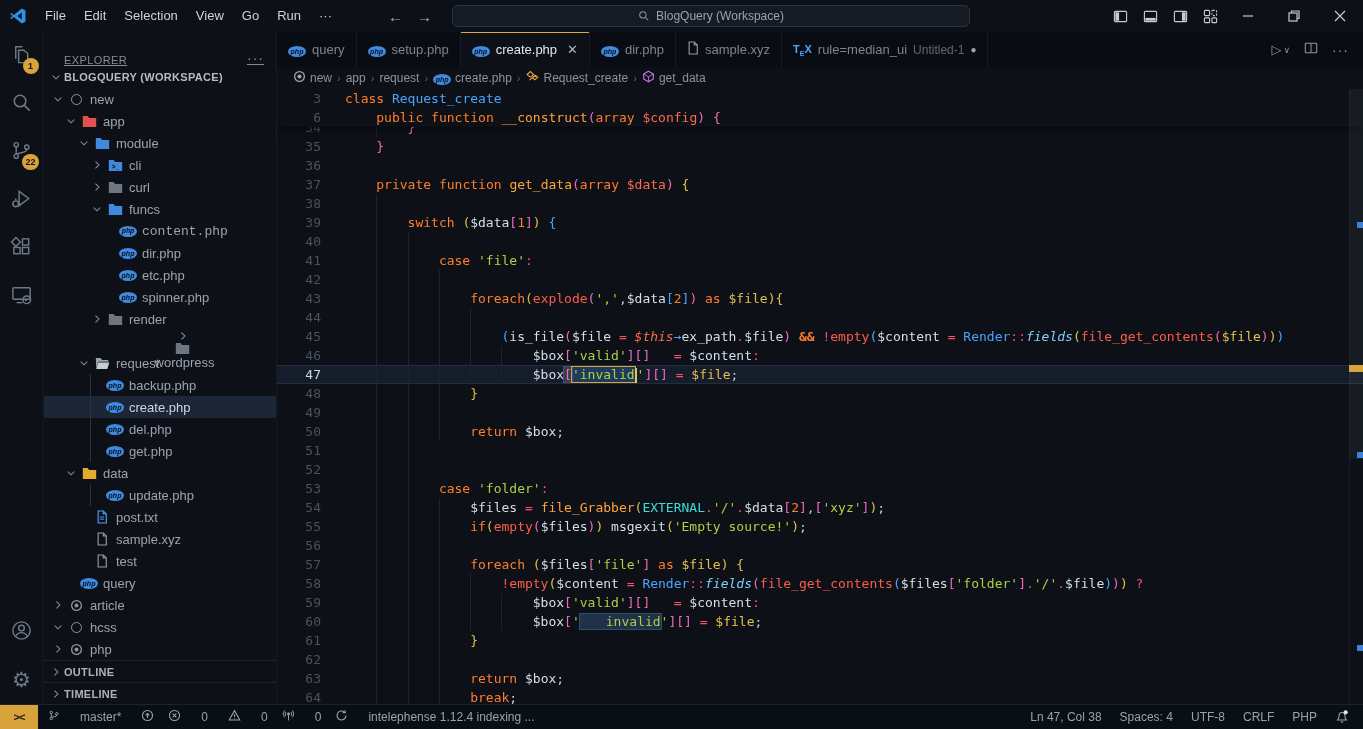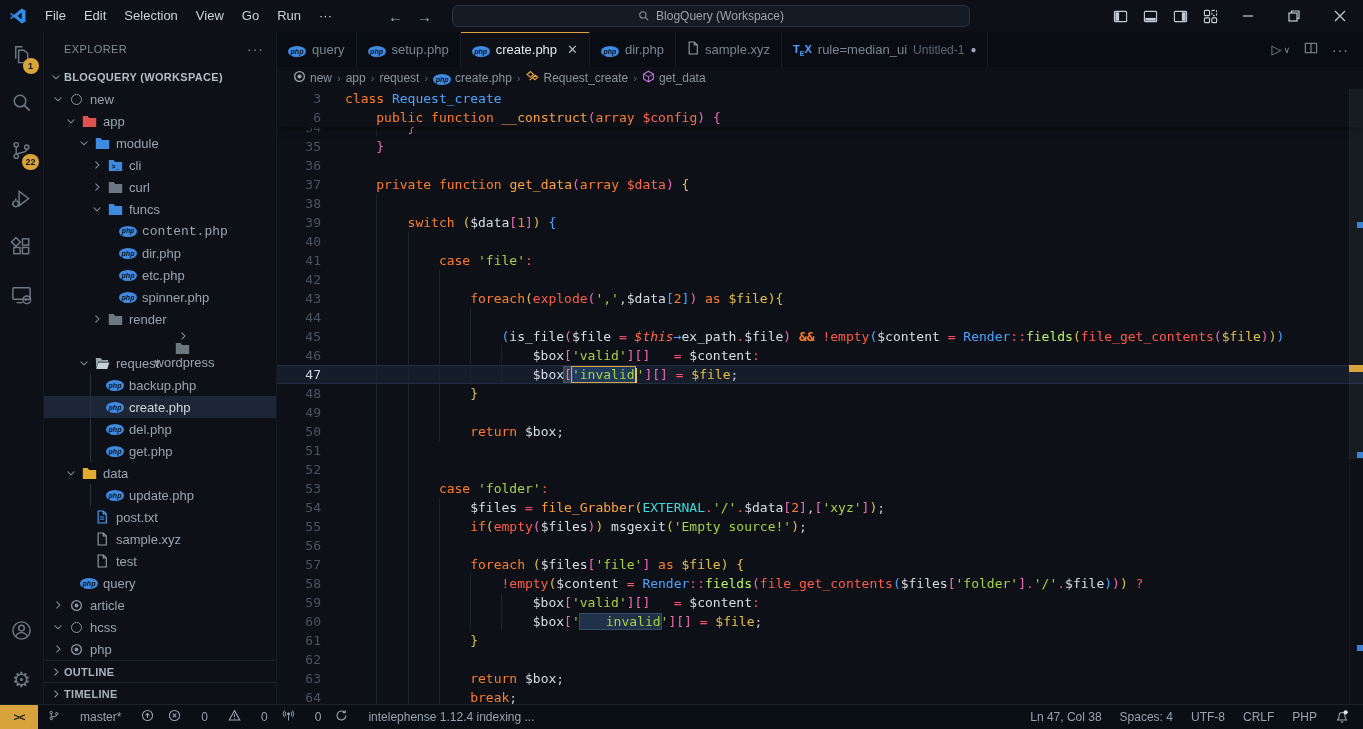--- a/index.html
+++ b/index.html
@@ -24,21 +24,21 @@
   
   .activitybar { width:44px; background:#0d1117; display:flex; flex-direction:column; align-items:center; border-right:1px solid #151b24; }
   .ab-top { display:flex; flex-direction:column; }
   .ab-bottom { margin-top:auto; display:flex; flex-direction:column; }
   .ab-item { position:relative; width:44px; height:48px; display:flex; align-items:center; justify-content:center; color:#6f7985; }
   .ab-badge { position:absolute; right:5px; bottom:6px; min-width:16px; height:16px; border-radius:9px; background:#d9a33c; color:#11151c; font-size:9px; font-weight:bold; display:flex; align-items:center; justify-content:center; padding:0 3px; }
   .gear-ch { font-size:21px; line-height:1; }
 
   
   .sidebar { width:233px; background:#0d1117; border-right:1px solid #151b24; display:flex; flex-direction:column; overflow:hidden; }
-  .sb-header { height:35px; display:flex; align-items:center; padding:0 12px 0 20px; font-size:11px; letter-spacing:.4px; color:#848d97; }
+  .sb-header { height:35px; display:flex; align-items:flex-end; padding:0 12px 0 20px; font-size:11px; letter-spacing:.4px; color:#848d97;text-decoration:underline; }
   .sb-header .more { margin-left:auto; color:#848d97; font-size:14px; letter-spacing:1px; }
   .ws-row { height:22px; display:flex; align-items:center; font-size:11px; font-weight:bold; color:#b4bdc7; letter-spacing:.3px; padding-left:4px; }
   .ws-row .chev { width:16px; display:flex; justify-content:center; }
   .tree { position:relative; }
   .tree-item { position:relative; height:22px; display:flex; align-items:center; font-size:13px; color:#9aa4b0; white-space:nowrap; }
   .tree-item.selected { background:#1d2636; color:#cfd7e0; }
   .tree-item .chev { width:16px; display:flex; justify-content:center; align-items:center; color:#8b95a1; flex:none; }
   .tree-item .t-icon { width:20px; display:flex; justify-content:center; align-items:center; flex:none; }
   .tree-item .t-label { margin-left:4px; }
   .tree-item.guide-req::before { content:""; position:absolute; left:46px; top:0; bottom:0; border-left:1px solid #2a323e; }
@@ -78,21 +78,21 @@
   .code-line.active .ln { color:#cdd5e0; }
   .lc { white-space:pre; }
   .ind { display:inline-block; width:4ch; height:19px; vertical-align:top; border-left:1px solid #1c232e; }
   .ind.first { border-left:none; }
   .tk { white-space:pre; }
   .tk-k  { color:#ff7d2b; }
   .tk-amp{ color:#ff7d2b; font-weight:bold; }
   .tk-d  { color:#ffa23e; }
   .tk-c  { color:#4da3ff; }
   .tk-t  { color:#3ddbd9; }
-  .tk-ti { color:#bef264; }
+  .tk-ti { color:#7dd3fc; font-style:italic; }
   .tk-s  { color:#abd144; }
   .tk-v  { color:#d7dee8; }
   .tk-p  { color:#ff6a4d; }
   .tk-th { color:#ff6a4d; font-style:italic; }
   .tk-o  { color:#ff4d6e; }
   .tk-pu { color:#c3ccd6; }
   .tk-n  { color:#ff7d2b; }
   .tk-y  { color:#e3c04a; }
   .tk-m  { color:#ef6ab8; }
   .tk-b  { color:#4da3ff; }

